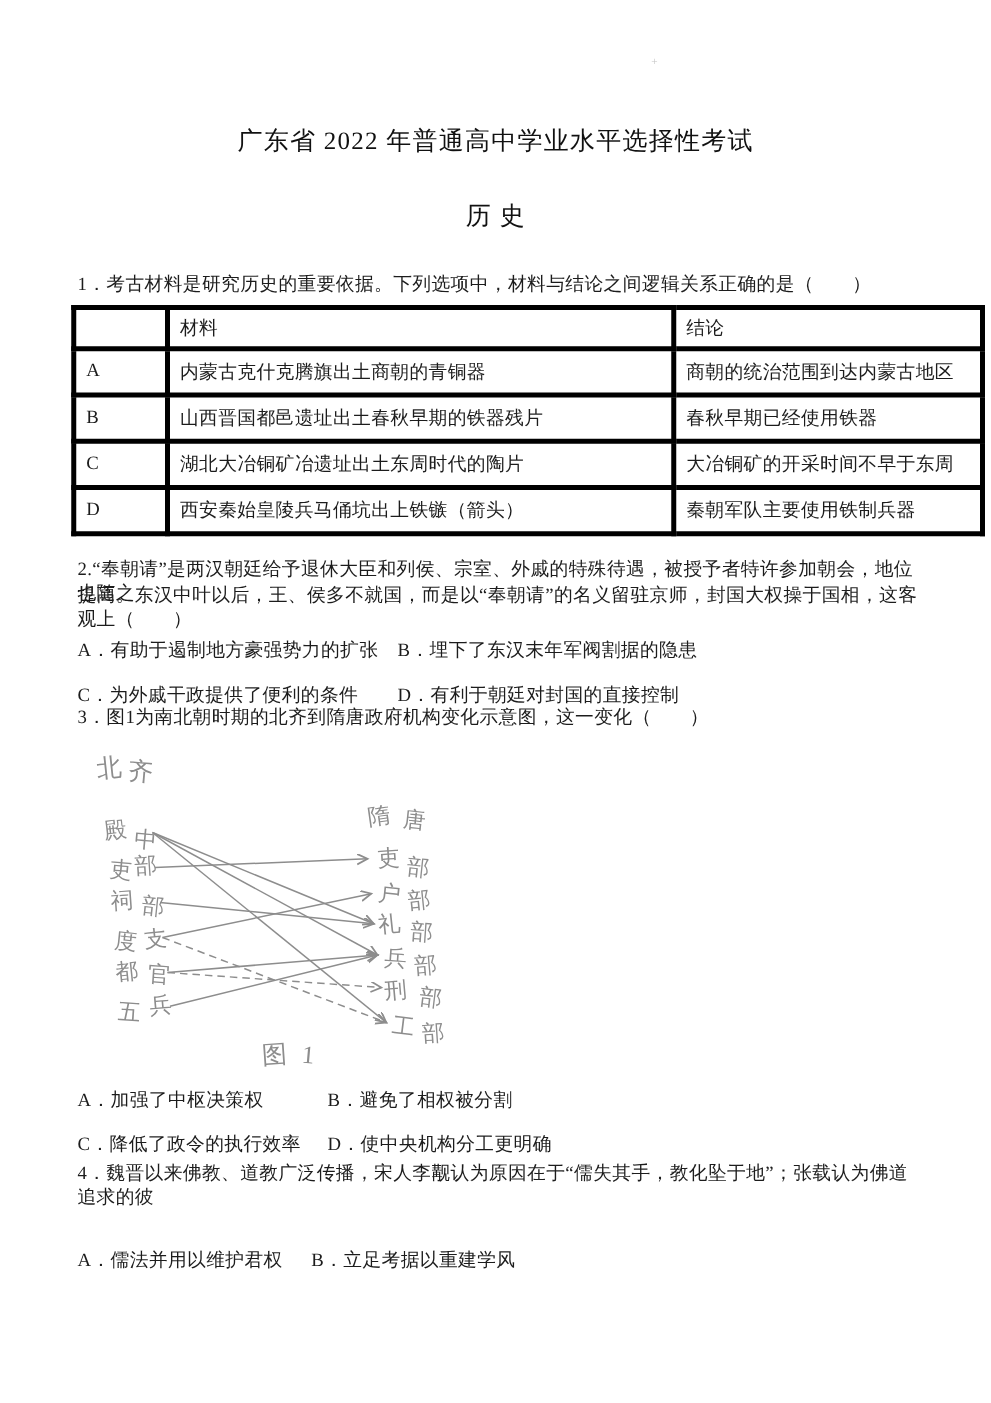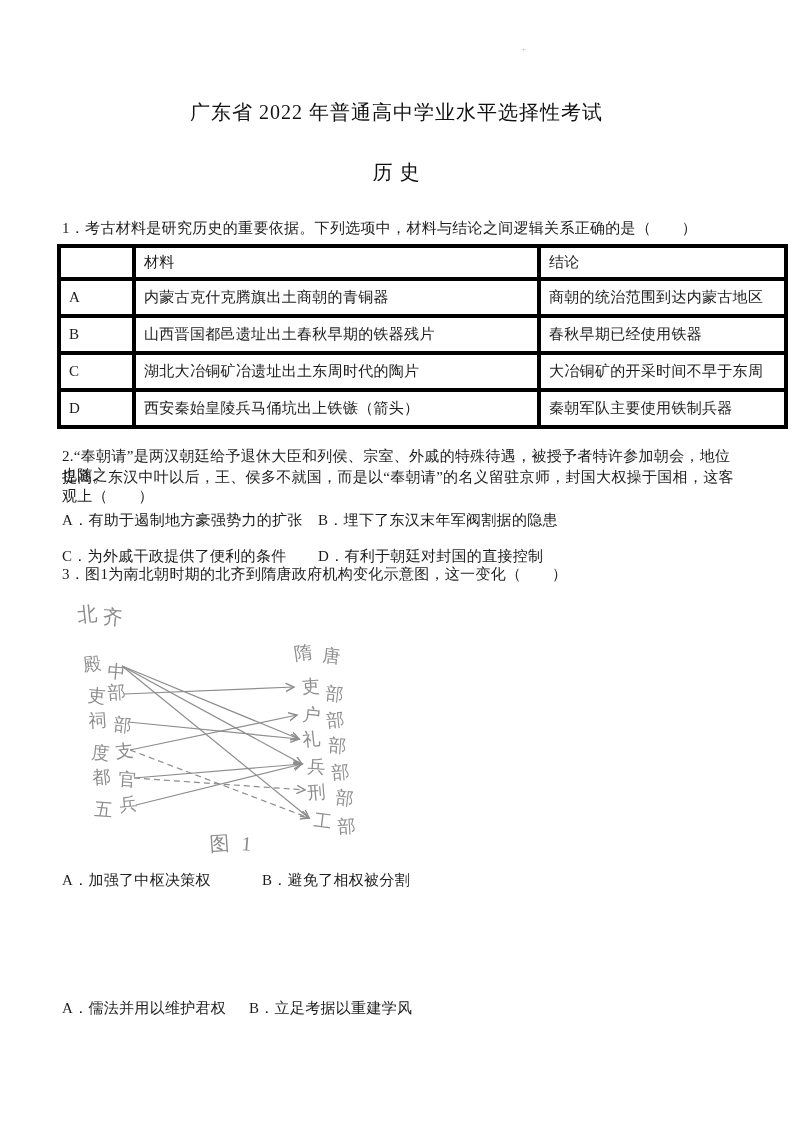--- a/index.html
+++ b/index.html
@@ -121,19 +121,24 @@
       <line x1="74" y1="175" x2="245" y2="187" stroke="#8d8d8d" stroke-width="1.2" marker-end="url(#arr)" stroke-dasharray="6,4"></line>
       <line x1="76" y1="202" x2="242" y2="161" stroke="#8d8d8d" stroke-width="1.2" marker-end="url(#arr)"></line>
       <text x="150" y="248" font-size="20" fill="#8d8d8d" font-family="&quot;Liberation Serif&quot;,&quot;DejaVu Serif&quot;,serif" transform="rotate(-4 150 248)">图</text>
       <text x="181" y="247" font-size="20" fill="#8d8d8d" font-family="&quot;Liberation Serif&quot;,&quot;DejaVu Serif&quot;,serif" transform="rotate(5 181 247)">1</text>
     </svg>
 
   <div class="optrow" style="top:871px;">
     <span>A．加强了中枢决策权</span>
     <span class="opt2" style="left:200px;">B．避免了相权被分割</span>
   </div>
+  <div class="optrow" style="top:906px;">
+    <span>C．降低了政令的执行效率</span>
+    <span class="opt2" style="left:200px;">D．使中央机构分工更明确</span>
+  </div>
 
+  <div class="stem" style="top:930px;">4．魏晋以来佛教、道教广泛传播，宋人李觏认为原因在于“儒失其手，教化坠于地”；张载认为佛道追求的彼</div>
   <div class="optrow" style="top:999px;">
     <span>A．儒法并用以维护君权</span>
     <span class="opt2" style="left:187px;">B．立足考据以重建学风</span>
   </div>
 
 </div>
 
 </body></html>

